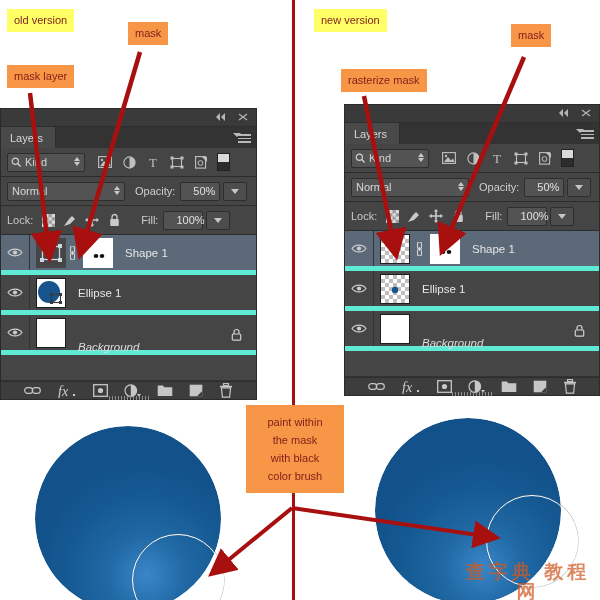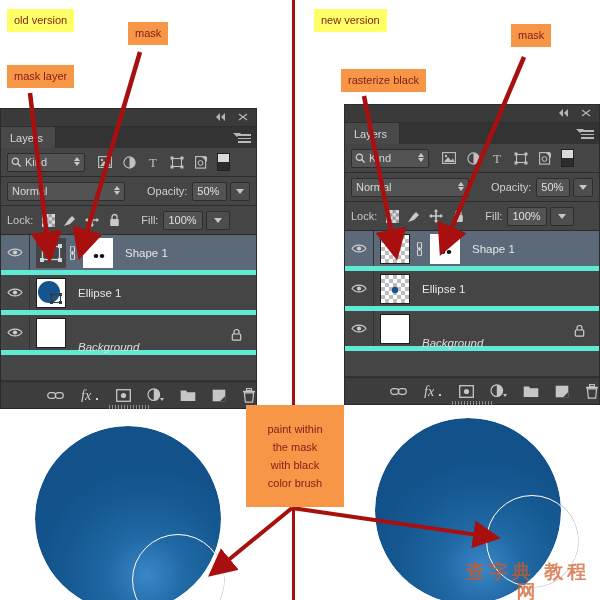--- a/index.html
+++ b/index.html
@@ -12,21 +12,21 @@
   }
 
   
   .callout {
     position:absolute; z-index:40;
     background:#f79646; color:#7f1d1d;
     font-size:11px; line-height:15px;
     padding:4px 7px; white-space:pre;
   }
   .callout.yellow { background:#ffff66; }
-  .callout.multiline { text-align:center; line-height:18px; padding:15px 9px; }
+  .callout.multiline { text-align:center; line-height:18px; padding:8px 9px; }
 
   
   .vdivider {
     position:absolute; left:292px; top:0; width:3px; height:600px;
     background:#a81010; z-index:35;
   }
   svg.arrows { position:absolute; left:0; top:0; width:600px; height:600px; z-index:38; pointer-events:none; }
 
   
   .ps-panel {
@@ -87,24 +87,24 @@
 
   .blend-select {
     height:19px; flex:0 0 118px; background:#535353; border:1px solid #2d2d2d; border-radius:2px;
     display:flex; align-items:center; padding:0 4px; position:relative; color:#d8d8d8;
   }
   .blend-select .spin { position:absolute; right:4px; top:3px; display:flex; flex-direction:column; gap:1px; }
   .blend-select .spin i { width:0;height:0;border-left:3px solid transparent;border-right:3px solid transparent; }
   .blend-select .spin i.up { border-bottom:4px solid #c9c9c9; }
   .blend-select .spin i.dn { border-top:4px solid #c9c9c9; }
 
-  .fld-label { margin-left:22px; color:#cfcfcf; }
+  .fld-label { margin-left:10px; color:#cfcfcf; }
   .num-box {
     height:19px; width:40px; background:#535353; border:1px solid #2d2d2d; border-radius:2px;
-    display:flex; align-items:center; justify-content:flex-start; padding-left:4px; color:#e0e0e0; margin-left:5px;
+    display:flex; align-items:center; justify-content:flex-start; padding-left:12px; color:#e0e0e0; margin-left:5px;
   }
   .dd-box {
     height:19px; width:24px; background:#4d4d4d; border:1px solid #2d2d2d; border-radius:2px;
     display:flex; align-items:center; justify-content:center; margin-left:3px;
   }
   .dd-box i { width:0;height:0;border-left:4px solid transparent;border-right:4px solid transparent;border-top:5px solid #c6c6c6; }
 
   .lock-ico { width:22px; height:18px; display:flex; align-items:center; justify-content:center; color:#c2c2c2; }
 
   
@@ -126,21 +126,21 @@
       linear-gradient(45deg,#bdbdbd 25%,transparent 25%,transparent 75%,#bdbdbd 75%);
     background-size:8px 8px; background-position:0 0,4px 4px; background-color:#ffffff;
   }
   .link-ico { width:13px; display:flex; align-items:center; justify-content:center; color:#cfcfcf; }
   .layer-name { margin-left:12px; font-size:11.5px; color:#e6e6e6; }
   .layer-name.italic { font-style:italic; color:#dcdcdc;margin-top:28px; }
   .lock-badge { position:absolute; right:14px; top:13px; color:#cfcfcf; }
 
   .layer-empty { height:26px; background:#454545; border-bottom:1px solid #333; }
   .ps-bottombar {
-    height:27px; background:#3d3d3d; display:flex; align-items:center; justify-content:flex-end; gap:16px;
+    height:18px; background:#3d3d3d; display:flex; align-items:center; justify-content:center; gap:16px;
     position:relative; border-top:1px solid #2d2d2d;
   }
   .ps-bottombar .bi { color:#c4c4c4; display:flex; align-items:center; }
   .grip { position:absolute; left:50%; bottom:-1px; transform:translateX(-50%); width:40px; height:4px;
     background:repeating-linear-gradient(90deg,#8d8d8d 0 1px,transparent 1px 3px); }
 
   
   .shape-circle { position:absolute; border-radius:50%; z-index:10; }
   .brush-cursor {
     position:absolute; border-radius:50%; border:1.4px solid #ffffff; z-index:14;
@@ -717,19 +717,19 @@
   <line x1="292" y1="508" x2="226" y2="562" stroke="#a81010" stroke-width="4" marker-end="url(#ah)"></line>
 
   <line x1="292" y1="508" x2="478" y2="535" stroke="#a81010" stroke-width="4" marker-end="url(#ah)"></line>
 </svg>
 
 <div class="callout yellow" style="left:7px; top:9px;">old version</div>
 <div class="callout" style="left:128px; top:22px;">mask</div>
 <div class="callout" style="left:7px; top:65px;">mask layer</div>
 
 <div class="callout yellow" style="left:314px; top:9px;">new version</div>
-<div class="callout" style="left:341px; top:69px;">rasterize black</div>
+<div class="callout" style="left:341px; top:69px;">rasterize mask</div>
 <div class="callout" style="left:511px; top:24px;">mask</div>
 
 <div class="callout multiline" style="left:246px; top:405px; width:98px;">paint within
 the mask
 with black
 color brush</div>
 
 </body></html>

